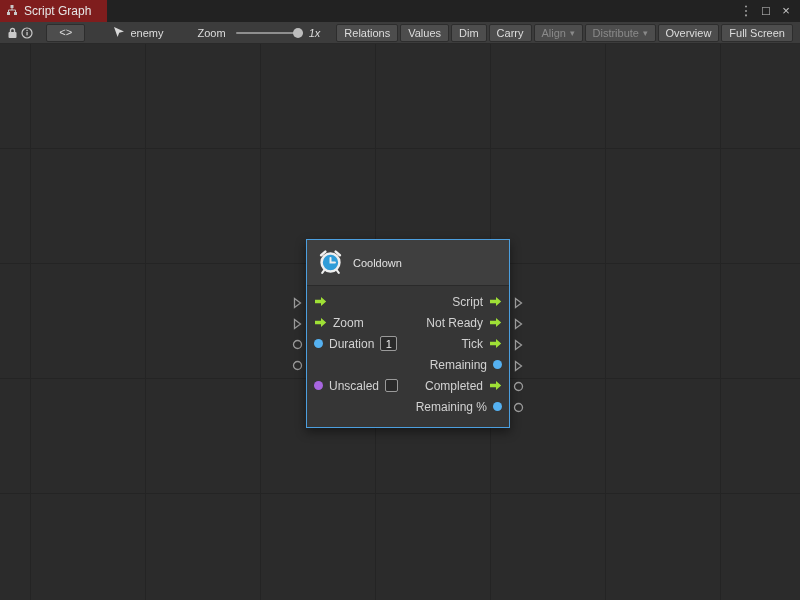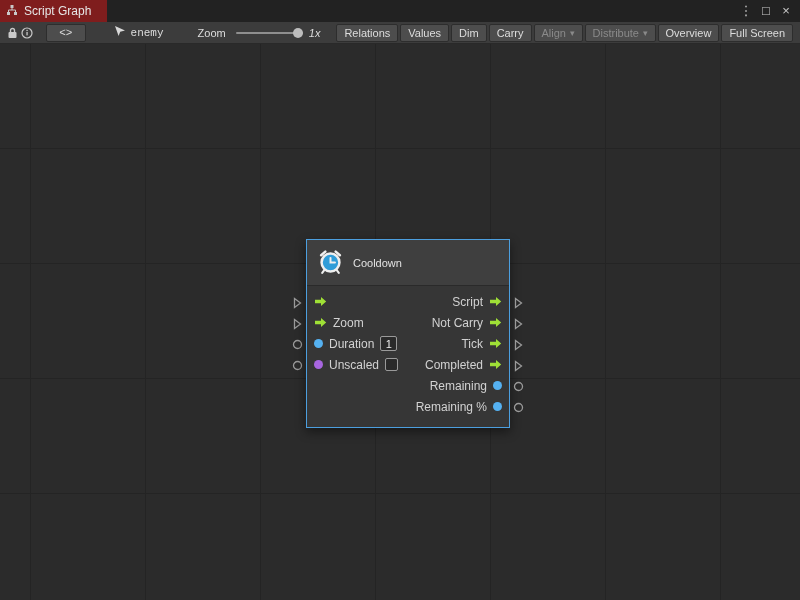--- a/index.html
+++ b/index.html
@@ -33,21 +33,21 @@
   }
   .icon-btn { width:20px; height:18px; display:flex; align-items:center; justify-content:center; }
   .tbtn {
     height:18px; display:flex; align-items:center; padding:0 7px;
     background:#4d4d4d; border:1px solid #2d2d2d; border-radius:2px;
     margin-right:2px; white-space:nowrap; cursor:default;
   }
   .tbtn.disabled { color:#8a8a8a; }
   .tbtn .caret { margin-left:4px; font-size:9px; }
   .code-btn { width:48px; justify-content:center; margin-left:12px; font-family:"Liberation Mono", monospace; }
-  .target { display:flex; align-items:center; gap:5px; margin-left:26px;font-family:Liberation Mono, monospace; }
+  .target { display:flex; align-items:center; gap:5px; margin-left:26px; }
   .zoom-label { margin-left:34px; }
   .slider { position:relative; width:92px; height:12px; margin:0 6px 0 10px; }
   .slider .track { position:absolute; top:5px; left:0; right:0; height:2px; background:#8f8f8f; border-radius:1px; }
   .slider .handle { position:absolute; top:1px; left:85%; width:10px; height:10px; border-radius:50%; background:#bdbdbd; }
   .zoom-value { margin-right:16px;font-style:italic; }
 
   
   .canvas {
     position:absolute; top:44px; left:0; right:0; bottom:0;
     background:#2b2b2b;
@@ -219,21 +219,21 @@
         <div class="node-row">
           <span class="pgroup">
             <span class="flow-arrow">
               <svg width="13" height="11" viewBox="0 0 13 11">
                   <path d="M1 3.8 H7 V1 L12.2 5.5 L7 10 V7.2 H1 Z" fill="currentColor"></path>
                 </svg>
             </span>
             <span>Zoom</span>
           </span>
           <span class="pgroup">
-            <span>Not Carry</span>
+            <span>Not Ready</span>
             <span class="flow-arrow">
               <svg width="13" height="11" viewBox="0 0 13 11">
                   <path d="M1 3.8 H7 V1 L12.2 5.5 L7 10 V7.2 H1 Z" fill="currentColor"></path>
                 </svg>
             </span>
           </span>
         </div>
 
         <div class="node-row">
           <span class="pgroup">
@@ -245,46 +245,46 @@
             <span>Tick</span>
             <span class="flow-arrow">
               <svg width="13" height="11" viewBox="0 0 13 11">
                   <path d="M1 3.8 H7 V1 L12.2 5.5 L7 10 V7.2 H1 Z" fill="currentColor"></path>
                 </svg>
             </span>
           </span>
         </div>
 
         <div class="node-row">
+          <span class="pgroup"></span>
+          <span class="pgroup">
+            <span>Remaining</span>
+            <span class="dot blue"></span>
+          </span>
+        </div>
+
+        <div class="node-row">
           <span class="pgroup">
             <span class="dot purple"></span>
             <span>Unscaled</span>
             <span class="checkbox"></span>
           </span>
           <span class="pgroup">
             <span>Completed</span>
             <span class="flow-arrow">
               <svg width="13" height="11" viewBox="0 0 13 11">
                   <path d="M1 3.8 H7 V1 L12.2 5.5 L7 10 V7.2 H1 Z" fill="currentColor"></path>
                 </svg>
             </span>
           </span>
         </div>
 
         <div class="node-row">
           <span class="pgroup"></span>
           <span class="pgroup">
-            <span>Remaining</span>
-            <span class="dot blue"></span>
-          </span>
-        </div>
-
-        <div class="node-row">
-          <span class="pgroup"></span>
-          <span class="pgroup">
             <span>Remaining %</span>
             <span class="dot blue"></span>
           </span>
         </div>
 
       </div>
     </div>
 
     <div class="ports-col">
       <span class="port-slot">

